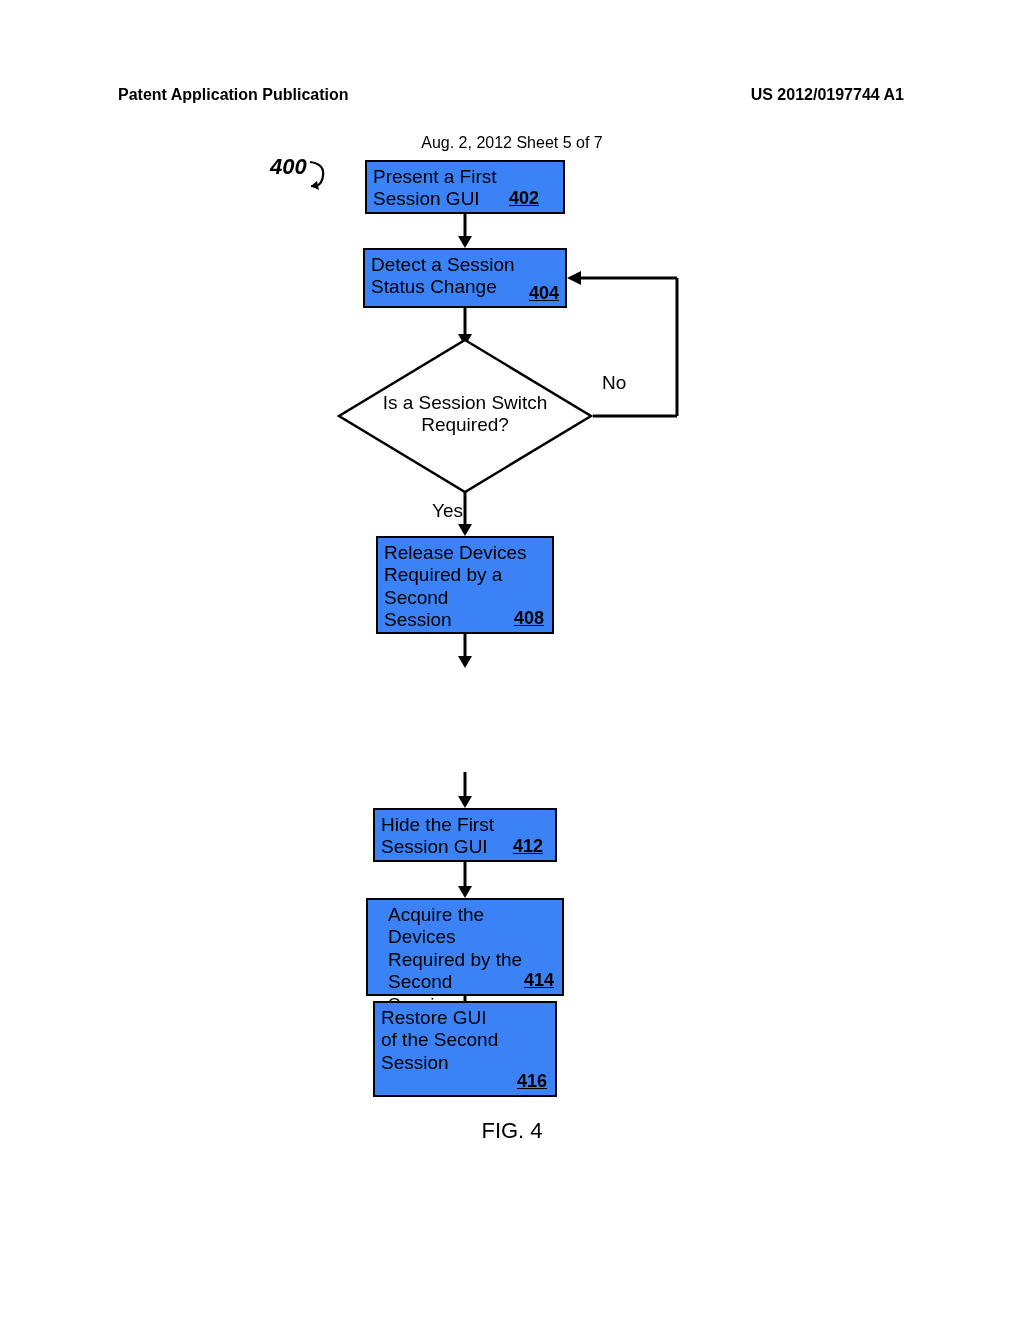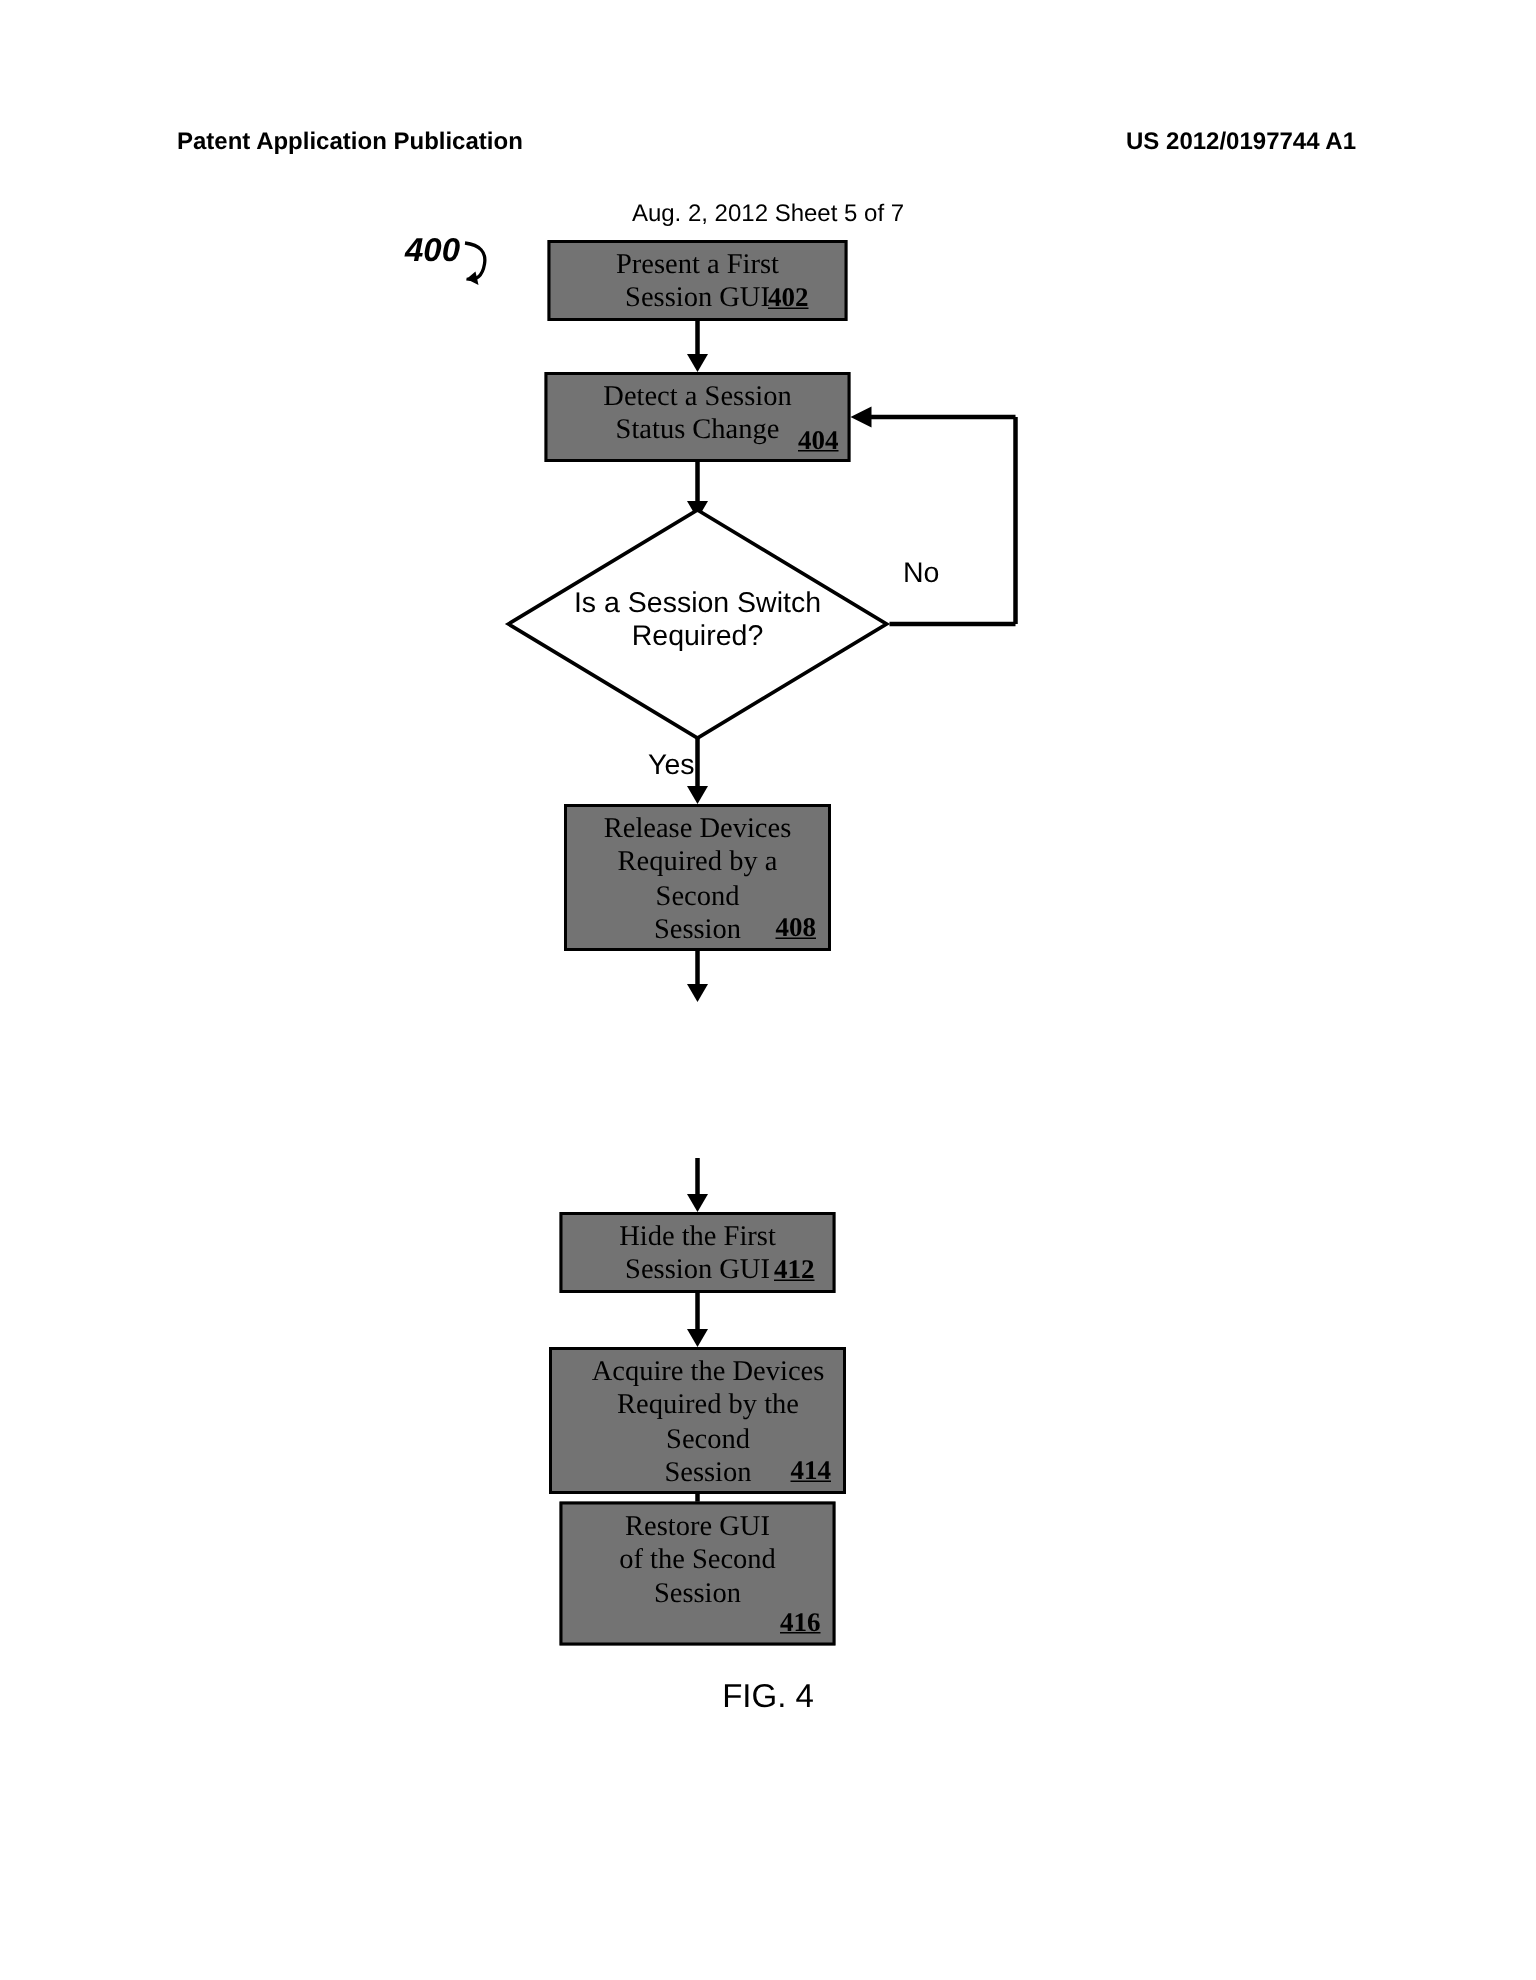--- a/index.html
+++ b/index.html
@@ -16,26 +16,24 @@
   }
   .hdr { position: absolute; top: 86px; font-size: 16px; }
   .hdr.left   { left: 118px; font-weight: bold; }
   .hdr.center { left: 0; width: 1024px; text-align: center; margin-top: 48px; }
   .hdr.right  { right: 120px; font-weight: bold; }
 
   
   .box {
     position: absolute;
     border: 2.5px solid #000;
-    text-align: center;
     font-size: 19px;
     line-height: 1.18;
     padding: 4px 6px;
-    background: #737373;
-    font-family: Liberation Serif, serif;
+    background: #3b82f6;
   }
   .refnum {
     position: absolute;
     font-weight: bold;
     text-decoration: underline;
     font-size: 18px;
   }
 
   
   .diamond-wrap { position: absolute; }

